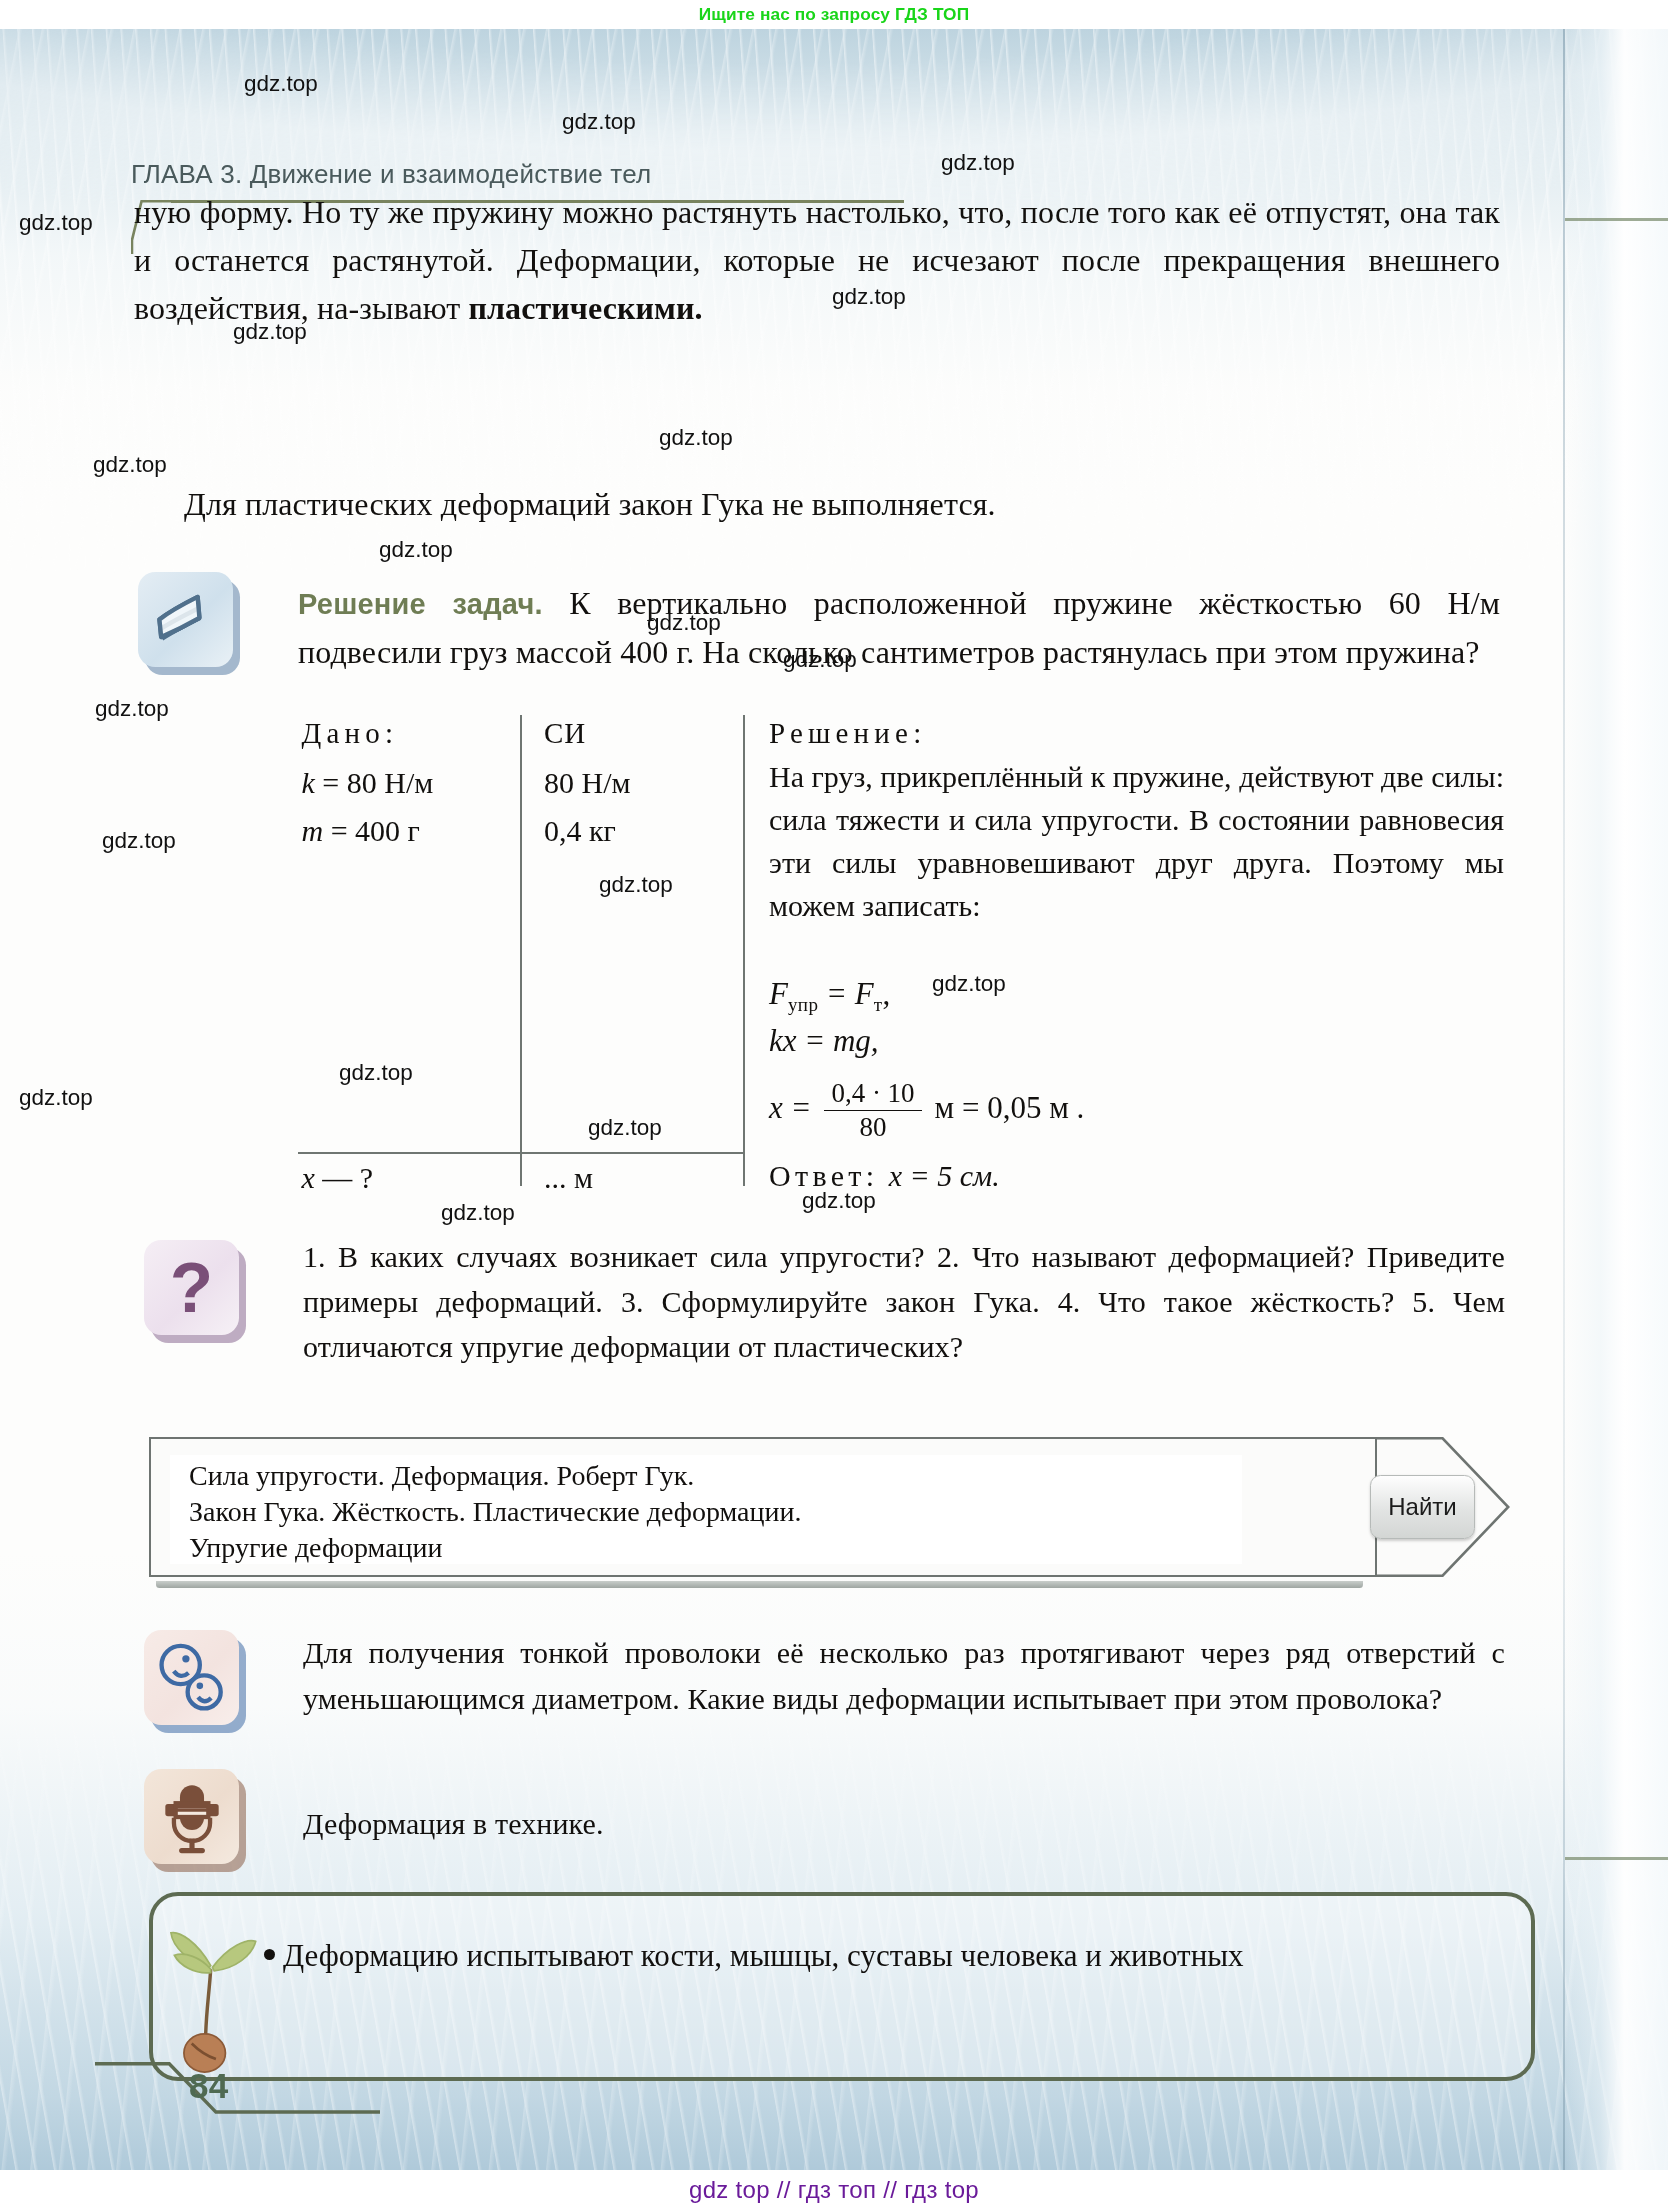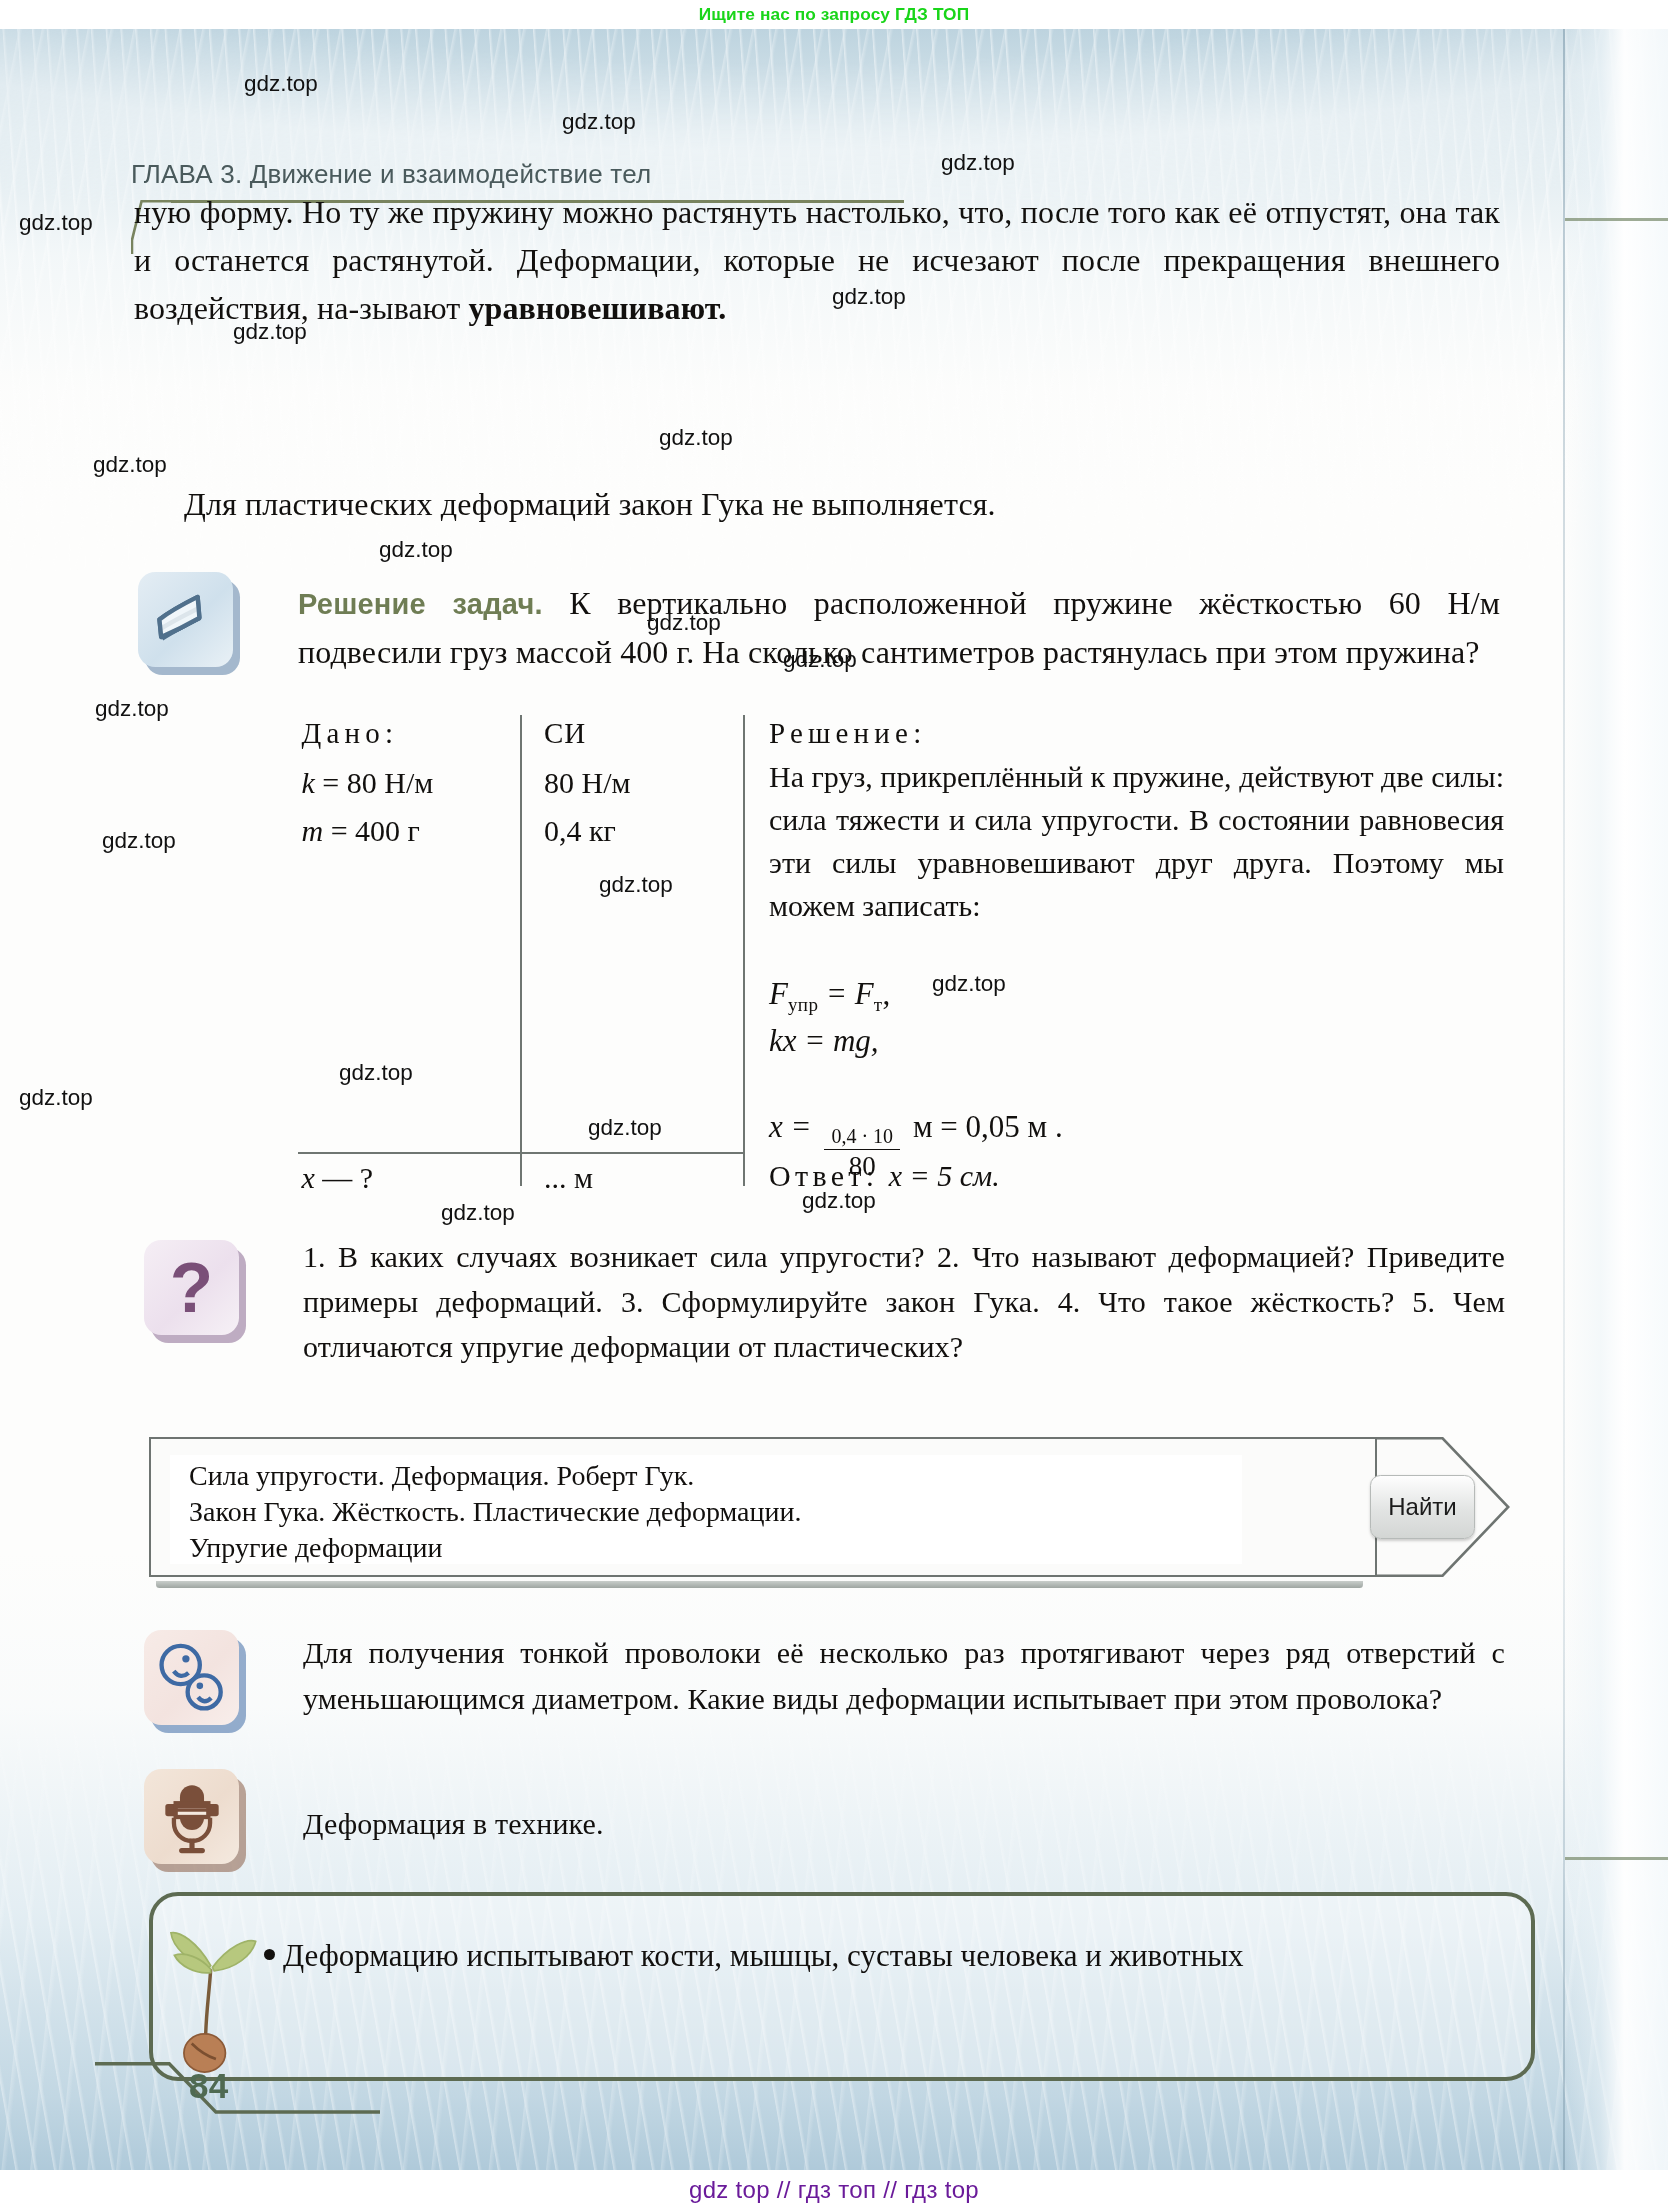--- a/index.html
+++ b/index.html
@@ -216,21 +216,21 @@
   .sub { font-size:19px; vertical-align:-.35em; font-style:normal; letter-spacing:0.4px; }
 
   .sol-text {
     position:absolute; left:471px; top:40px; width:735px;
     font-size:30px; line-height:43px; color:#12100e;
     text-align:justify; text-align-last:left;
   }
 
   
   .frac { display:inline-block; vertical-align:middle; text-align:center; margin:0 5.2px; }
-  .frac .num { display:block; padding:0 7px 0.9px; font-size:20px;margin-top:47px; }
+  .frac .num { display:block; padding:0 7px 0.9px; font-size:27px; }
   .frac .den { display:block; padding:0.9px 7px 0; font-size:27px; border-top:1.7px solid #12100e; }
 
   
   .finder { position:absolute; left:149px; top:1408px; width:1359px; height:156px; }
   .finder .plate {
     position:absolute; left:0; top:0; width:1228px; height:140px;
     border:2.6px solid #6e7471; background:#fbfbfa;
   }
   .finder .plate-inner {
     position:absolute; left:19px; top:15.6px; width:1072px; height:109px;
@@ -309,21 +309,21 @@
 
     <div class="running-head">ГЛАВА 3. Движение и взаимодействие тел</div>
     <div class="head-rule"></div>
     <div class="head-hook">
       <svg width="42" height="54" viewBox="0 0 48 62">
         <path d="M47 1.5 L12 1.5 L1 46 L1 62" fill="none" stroke="#79845f" stroke-width="3"></path>
       </svg>
     </div>
 
     <div class="body-col" style="top:159px;">
-      <p class="para"><span>ную форму. Но ту же пружину можно растянуть настолько, что, после того как её отпустят, она так и останется растянутой. Деформации, которые не исчезают после прекращения внешнего воздействия, на-зывают </span><b>уравновешивают.</b></p>
+      <p class="para"><span>ную форму. Но ту же пружину можно растянуть настолько, что, после того как её отпустят, она так и останется растянутой. Деформации, которые не исчезают после прекращения внешнего воздействия, на-зывают </span><b>пластическими.</b></p>
     </div>
 
 
     <div class="body-col" style="top:451px;">
       <p class="para indent nohyp">Для пластических деформаций закон Гука не выполняется.</p>
     </div>
 
     <div class="tile" style="left:138px; top:543px;">
       <div class="shadow"></div>
       <div class="face" style="background:linear-gradient(135deg,#e4edf4,#cfe0ec 55%,#e9f1f6);">

